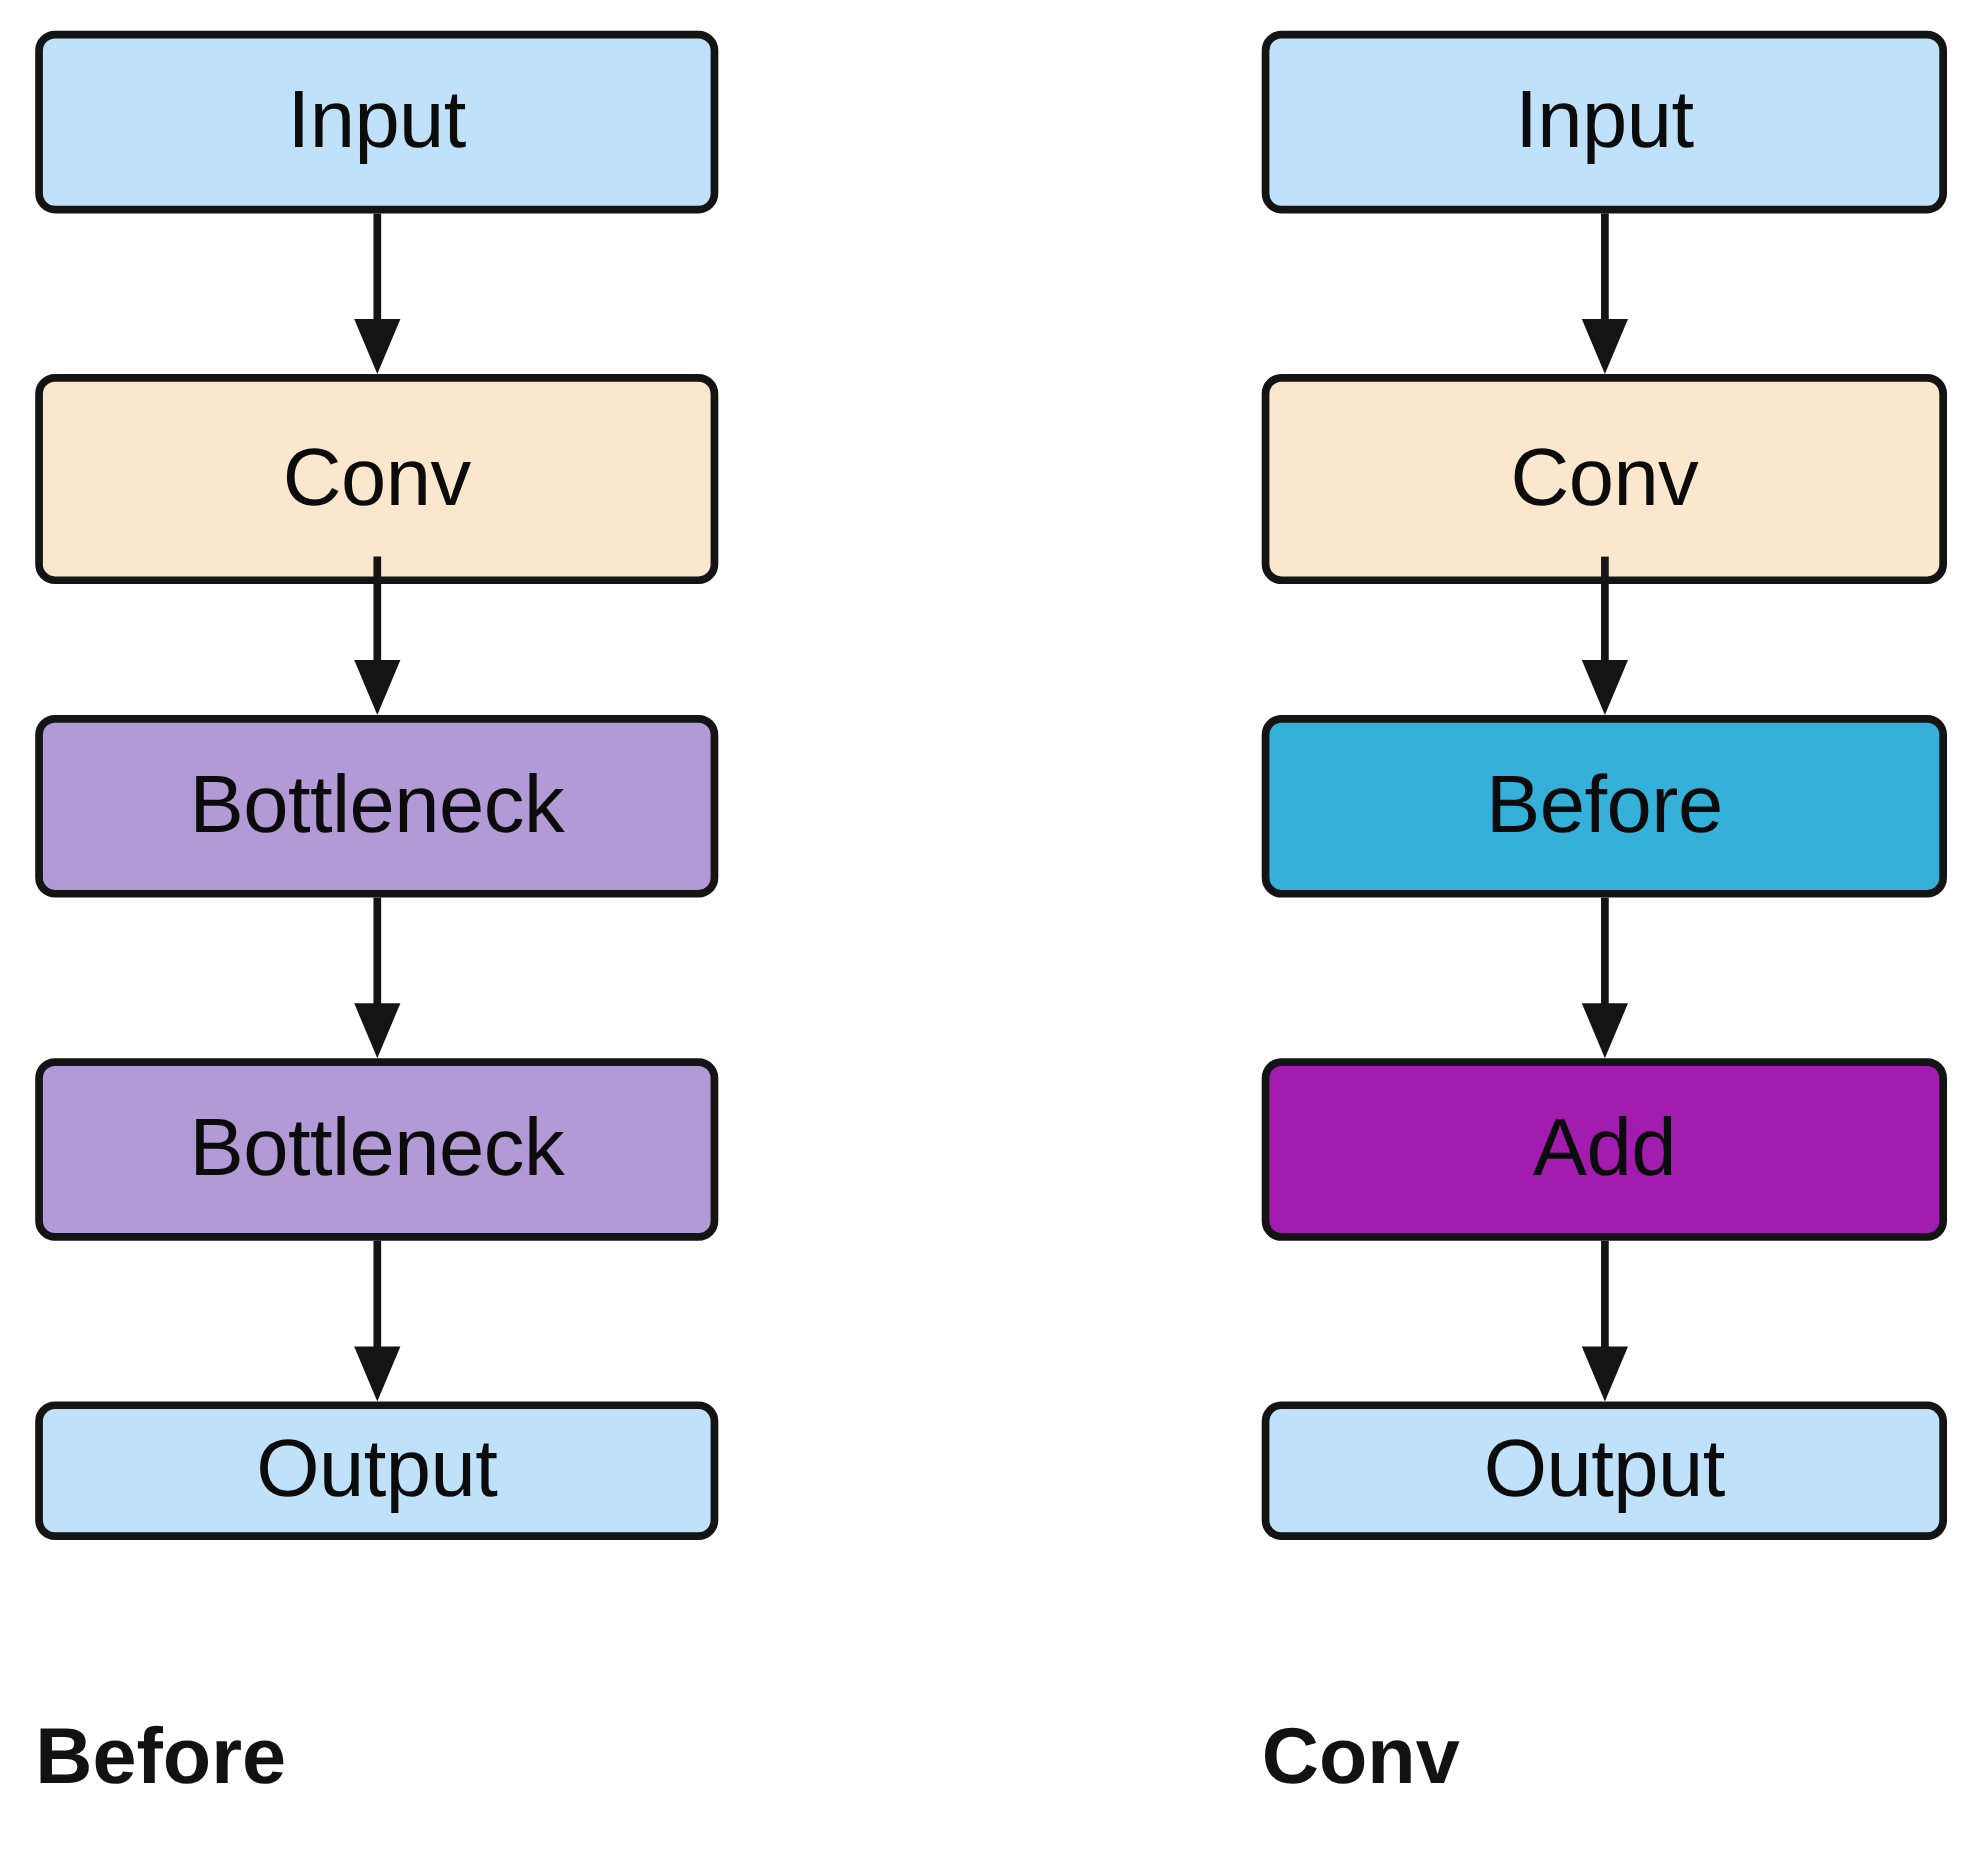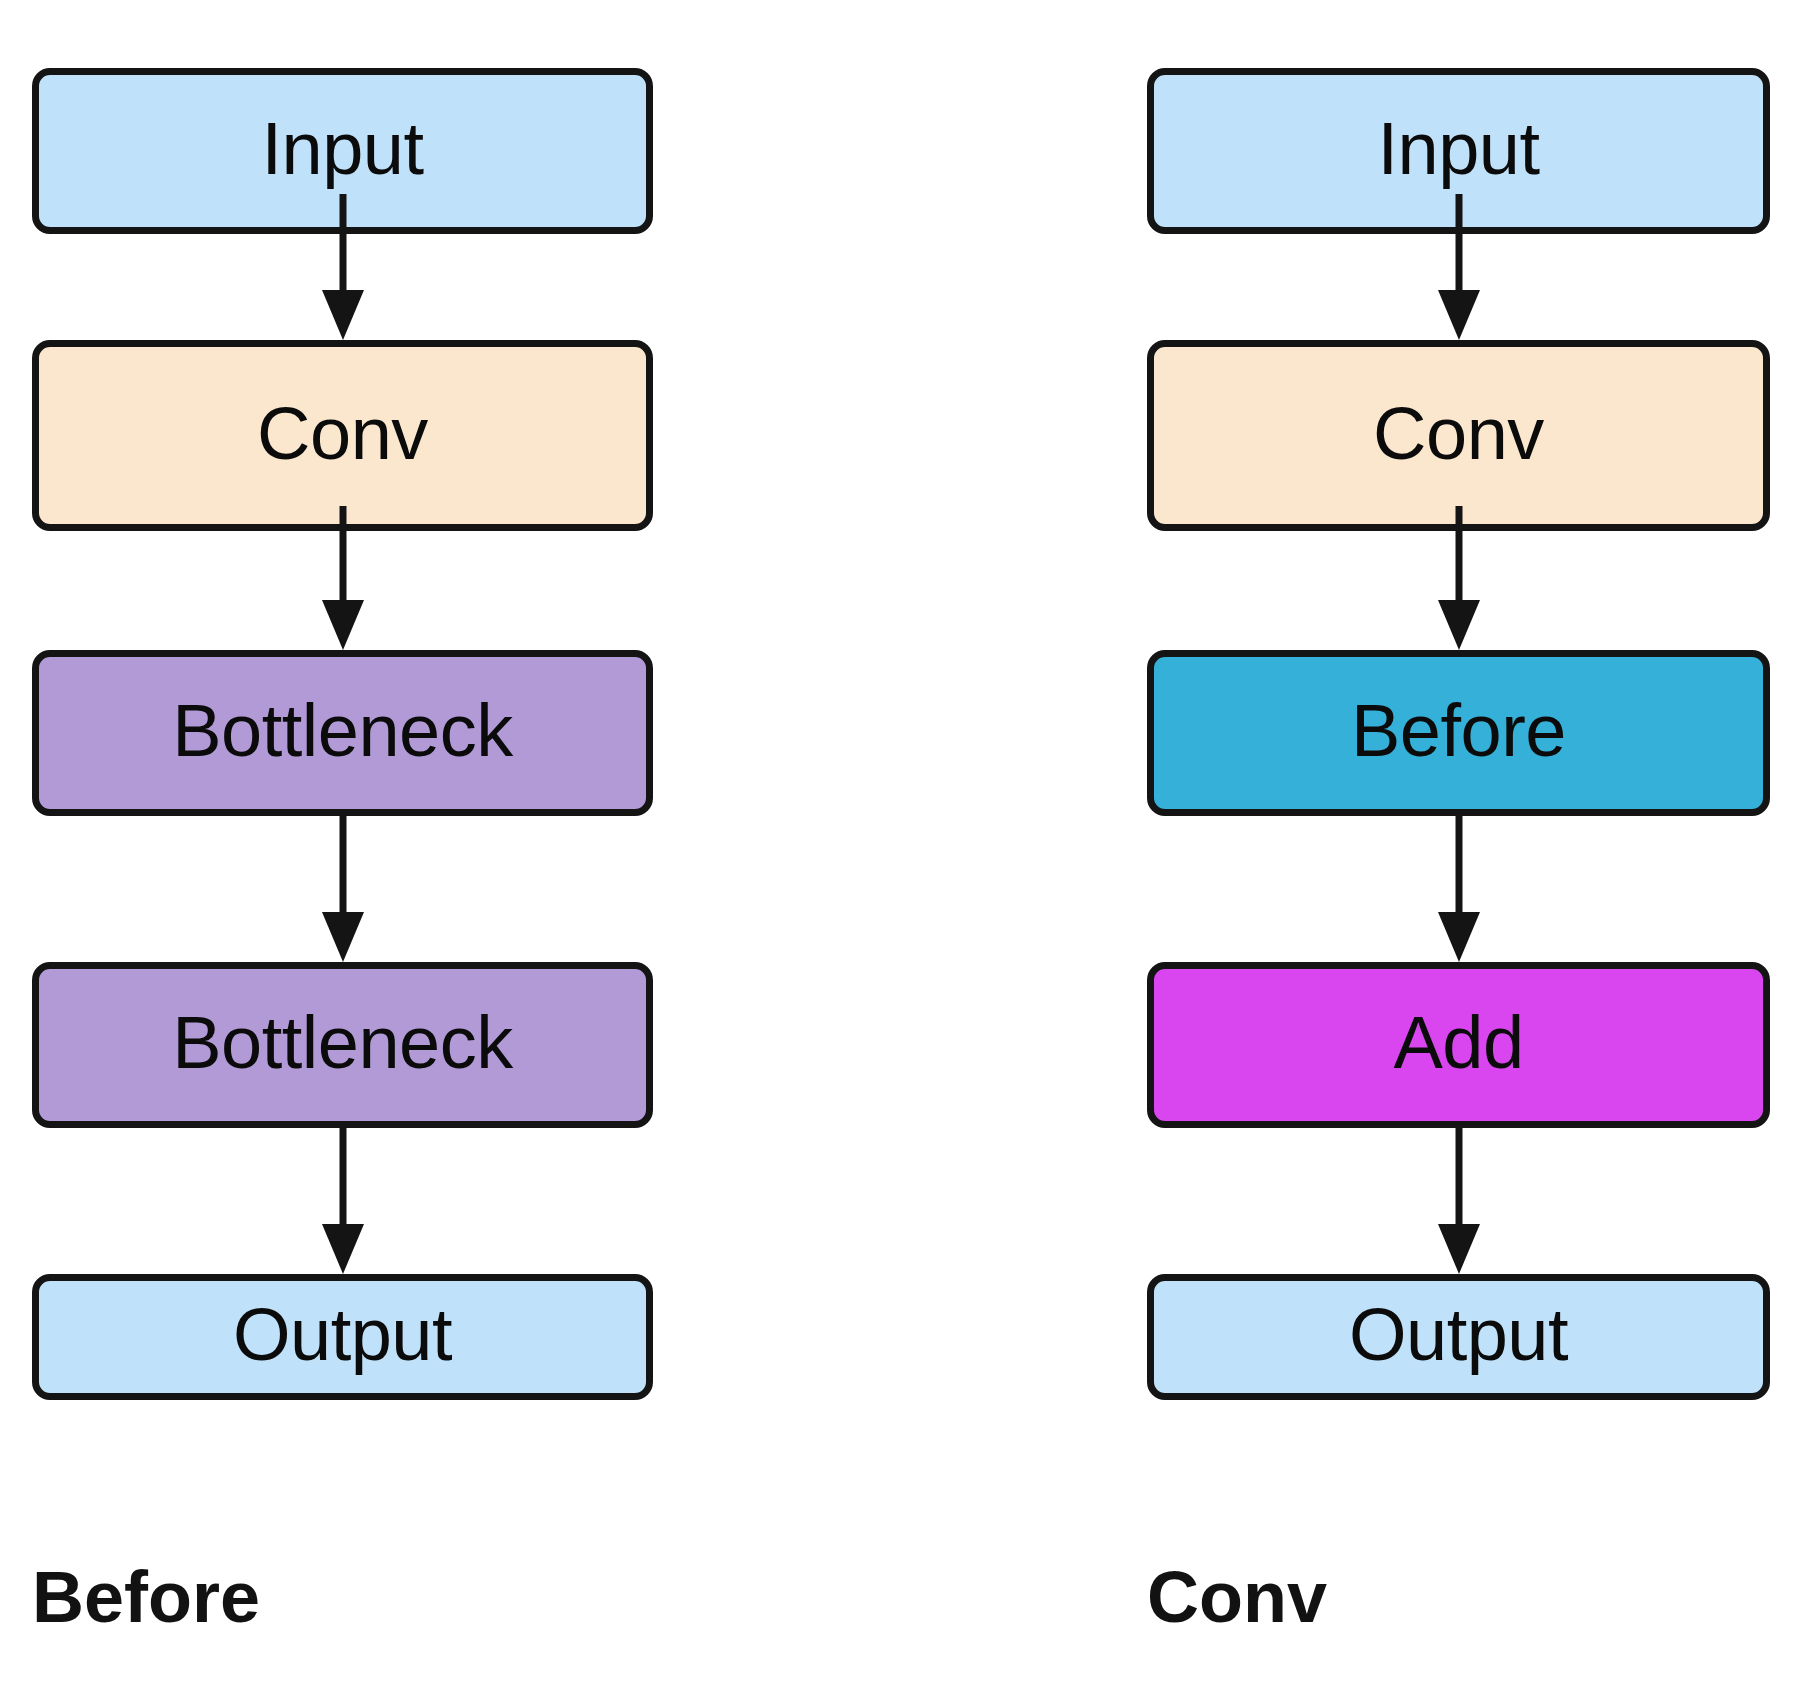--- a/index.html
+++ b/index.html
@@ -46,21 +46,21 @@
     white-space: nowrap;
     font-family: "Liberation Sans", sans-serif;
   }
 
   .node-label {
     display: block;
     transform: translateY(-2px);
   }
 
   
-  .row-input      { top: 28px;   height: 166px; left: 0; right: 0; margin-top: 40px; }
+  .row-input      { top: 28px;   height: 166px; left: 0; right: 0; }
   .row-conv       { top: 340px;  height: 191px; left: 0; right: 0; }
   .row-mid1       { top: 650px;  height: 166px; left: 0; right: 0; }
   .row-mid2       { top: 962px;  height: 166px; left: 0; right: 0; }
   .row-output     { top: 1274px; height: 126px; left: 0; right: 0; }
 
   
   .arrow {
     position: absolute;
     left: 50%;
     transform: translateX(-50%);
@@ -172,21 +172,21 @@
       <span class="node-label">Before</span>
     </div>
 
     <div class="arrow arr-3">
       <svg viewBox="0 0 60 146" preserveAspectRatio="none">
         <line x1="30" y1="0" x2="30" y2="104" stroke="#141414" stroke-width="7"></line>
         <polygon points="30,146 9,96 51,96" fill="#141414"></polygon>
       </svg>
     </div>
 
-    <div class="node row-mid2" style="background-color: #d946ef;">
+    <div class="node row-mid2" style="background-color: #a21caf;">
       <span class="node-label">Add</span>
     </div>
 
     <div class="arrow arr-4">
       <svg viewBox="0 0 60 146" preserveAspectRatio="none">
         <line x1="30" y1="0" x2="30" y2="104" stroke="#141414" stroke-width="7"></line>
         <polygon points="30,146 9,96 51,96" fill="#141414"></polygon>
       </svg>
     </div>
 

